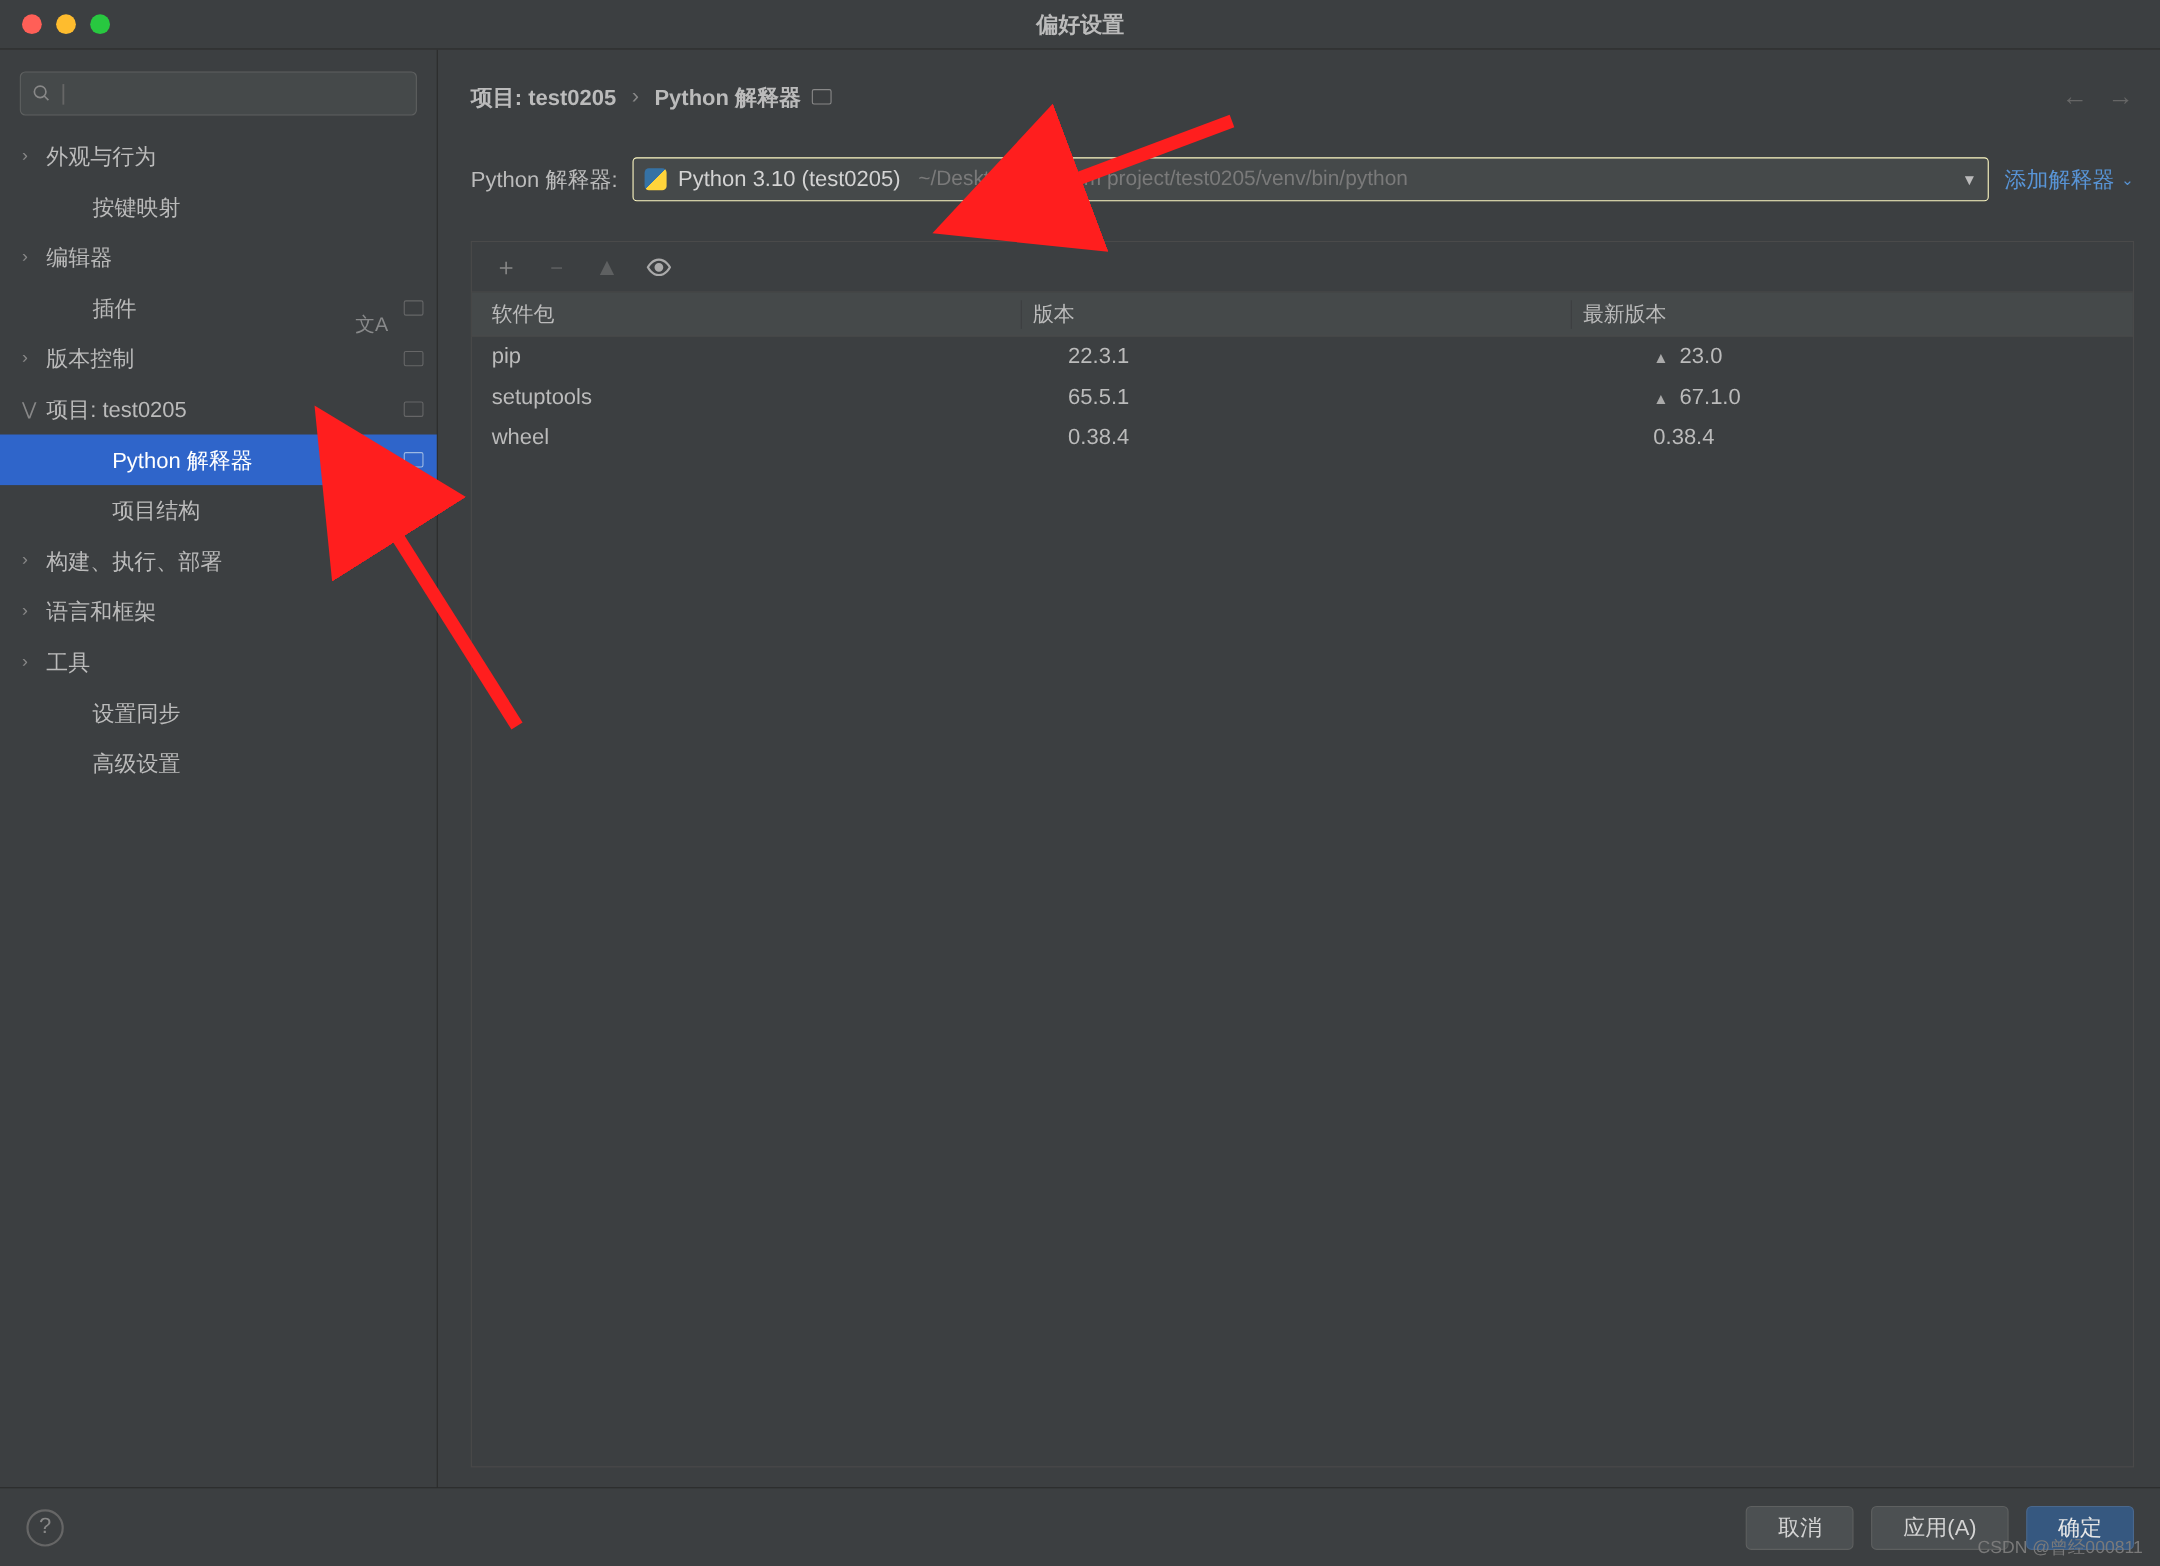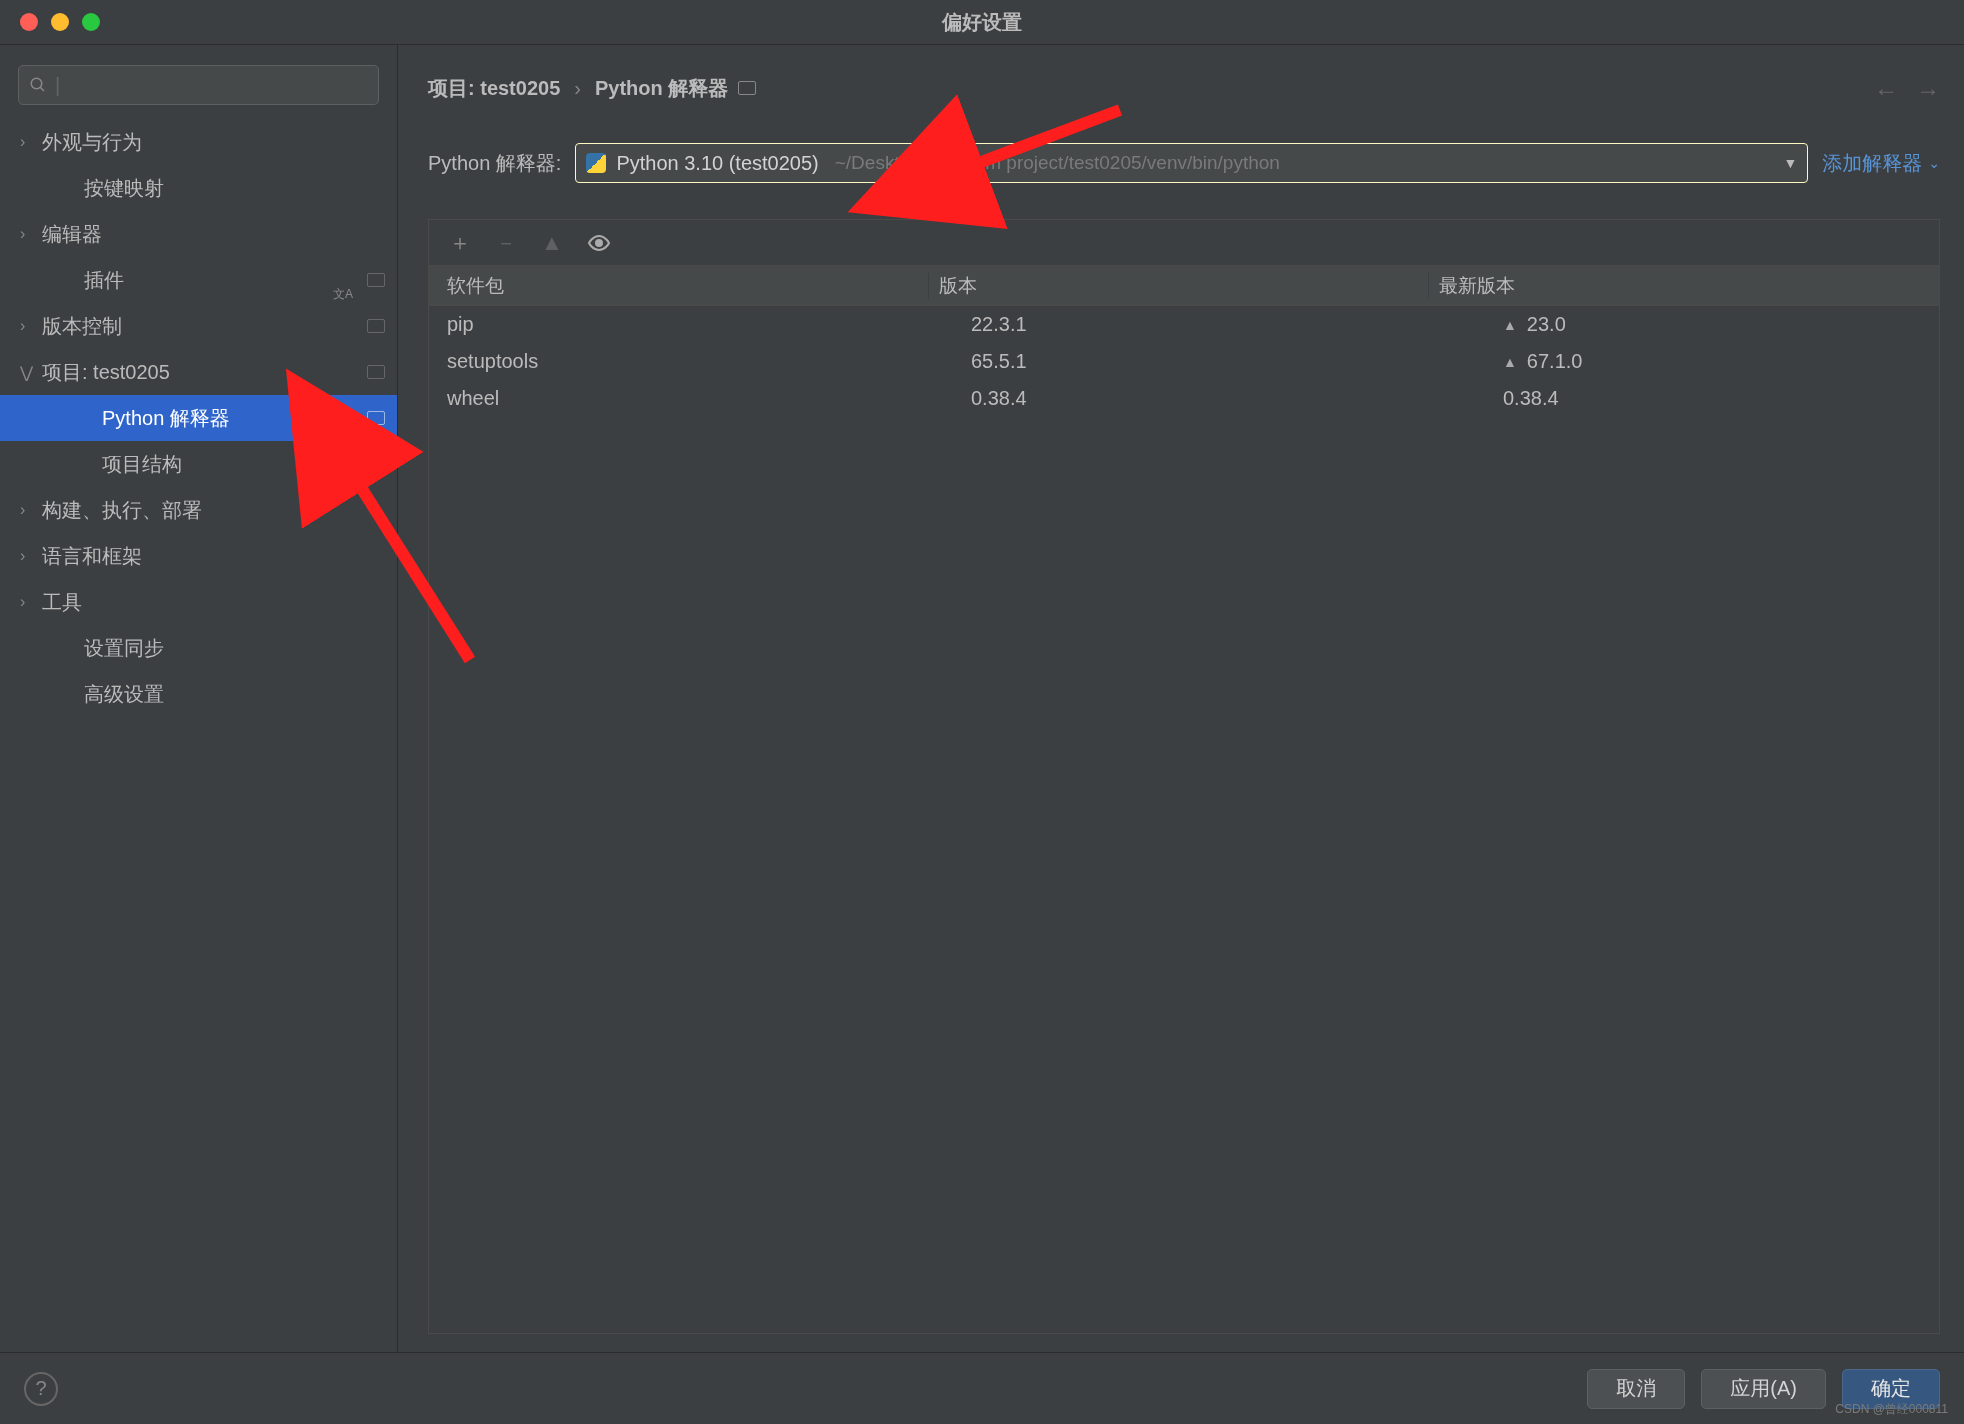--- a/index.html
+++ b/index.html
@@ -50,21 +50,21 @@
   }
   .tree-item.child { padding-left: 62px; }
   .tree-item.child2 { padding-left: 80px; }
   .tree-item.selected { background: #2f65ca; color: #fff; }
   .tree-item .arrow { width: 22px; color: #888; font-size: 16px; }
   .tree-item .label { flex: 1; }
   .tree-item .proj-icon {
     width: 18px; height: 14px; border: 1px solid #777; border-radius: 2px;
     margin-left: 6px; opacity: .7;
   }
-  .tree-item .lang-icon { font-size: 12px; opacity: .6; margin-right: 8px; margin-top: 29px;}
+  .tree-item .lang-icon { font-size: 18px; opacity: .6; margin-right: 8px; margin-top: 29px;}
   .tree-item.selected .arrow,
   .tree-item.selected .proj-icon { color: #cde; border-color:#cde; }
 
   .main {
     flex: 1;
     display: flex; flex-direction: column;
     padding: 18px 24px 18px 30px;
   }
   .breadcrumb-row { display: flex; align-items: center; height: 50px; }
   .crumb { font-weight: 600; color: #bbb; }
@@ -126,21 +126,21 @@
     font-size:20px; cursor:pointer;
   }
   .footer-btns { margin-left:auto; display:flex; gap:16px;}
   .btn {
     height: 40px; padding: 0 28px;
     background:#4c5052; border:1px solid #5e6060;
     border-radius:5px; color:#d4d4d4;
     display:flex; align-items:center; cursor:pointer;
   }
   .btn.primary { background:#365880; border-color:#4a688d; color:#e6e6e6;}
-  .watermark { position:absolute; right:16px; bottom:6px; color:#7a7a7a; font-size:12px;}
+  .watermark { position:absolute; right:16px; bottom:6px; color:#7a7a7a; font-size:16px;}
 
   
   .red-arrow { position:absolute; pointer-events:none; }
   .red-arrow svg { overflow:visible; }
 </style>
 </head>
 <body>
 
 <div class="titlebar">
   <div class="traffic">

